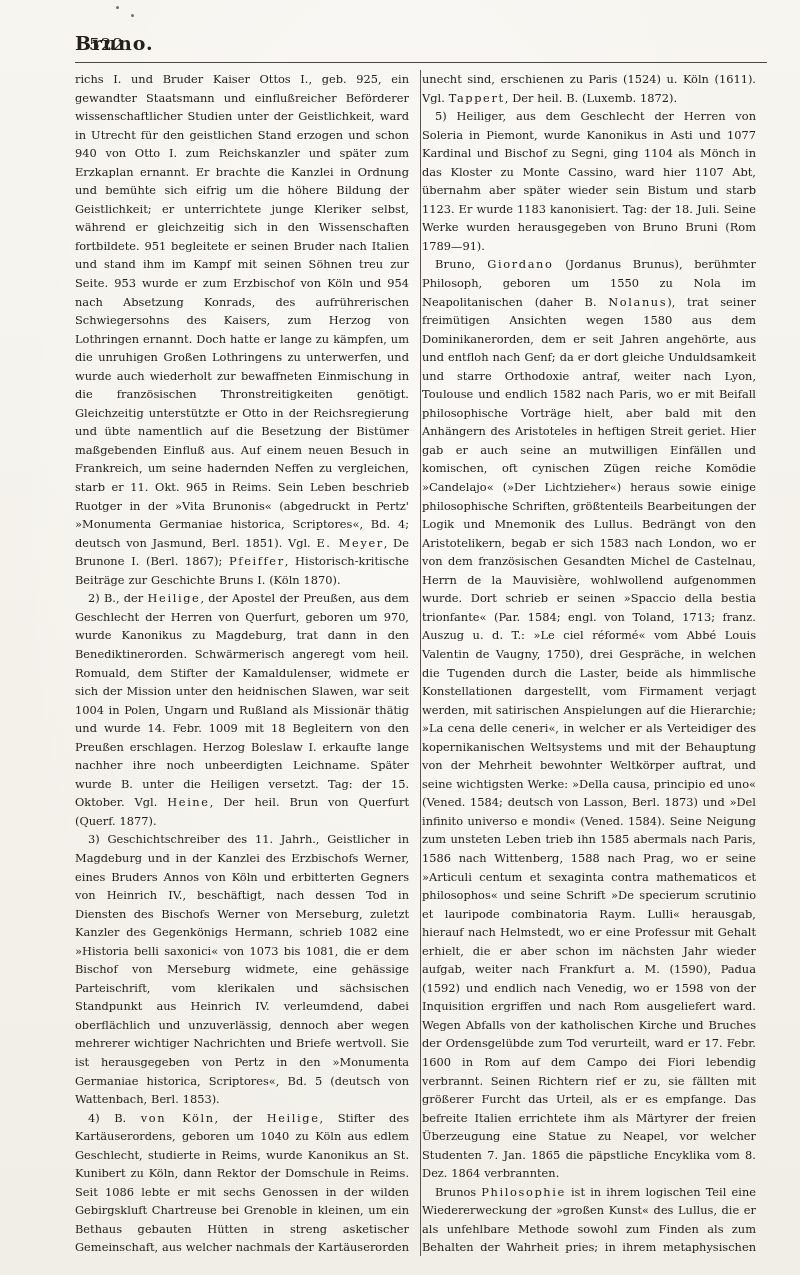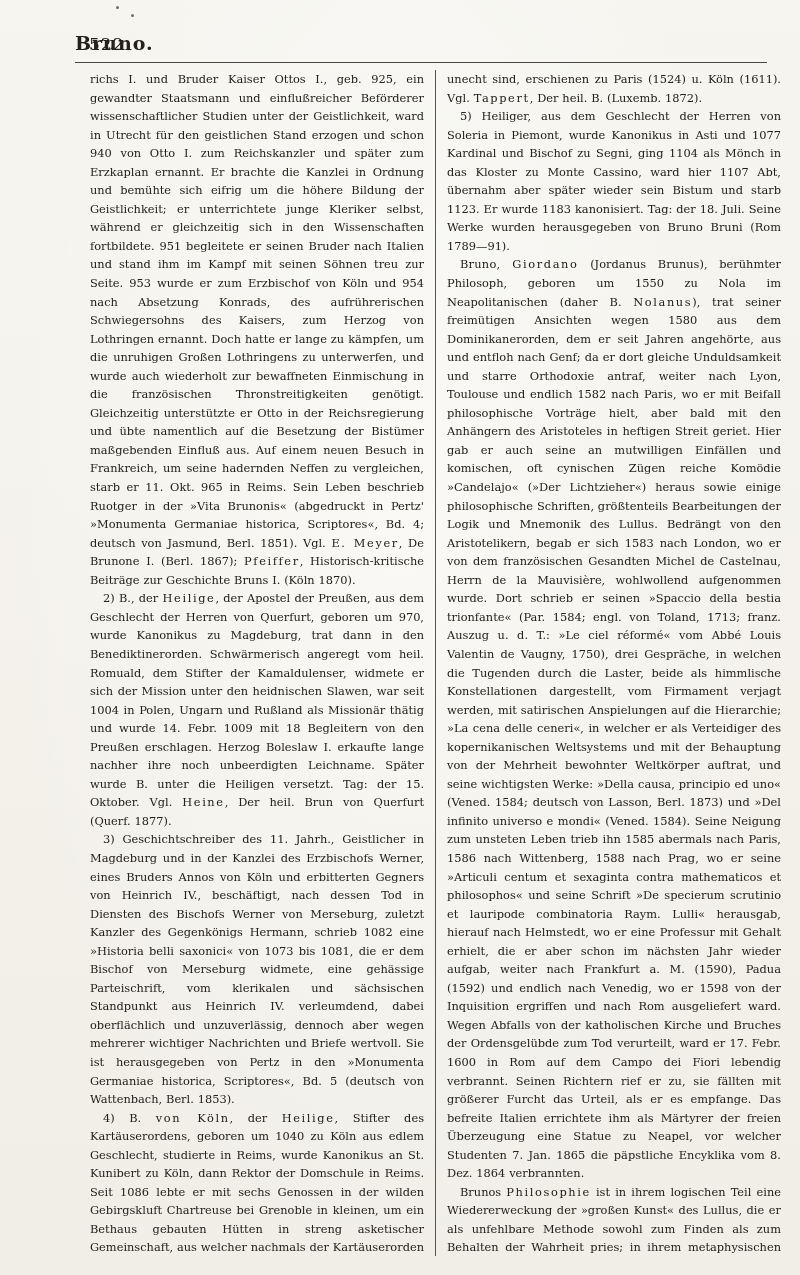--- a/index.html
+++ b/index.html
@@ -39,35 +39,35 @@
   }
   .headrule {
     position: absolute;
     left: 75px; top: 62px;
     width: 692px; height: 0;
     border-top: 1.2px solid #4b473f;
   }
 
   .cols {
     position: absolute;
-    left: 90px; top: 70px;
+    left: 75px; top: 70px;
     width: 692px; height: 1186px;
     display: flex;
     overflow: hidden;
   }
   .col {
     font-size: 11.4px;
     line-height: 18.55px;
     text-align: justify;
     hyphens: auto;
     -webkit-hyphens: auto;
     word-spacing: 0.02em;
   }
   .col-left  { width: 334px; padding-right: 11px; }
-  .col-right { width: 334px; padding-left: 11px; border-left: 1px solid #59554c; min-height: 1180px; }
+  .col-right { width: 334px; padding-left: 1px; border-left: 1px solid #59554c; min-height: 1180px; }
   .para { margin: 0; }
   .para.indent { text-indent: 13px; }
   .sperr { letter-spacing: 0.14em; }
   .lead  { font-weight: normal; letter-spacing: 0.02em; }
 </style>
 </head>
 <body>
 
 <div class="sheet">
   <span class="speckle sp1"></span>

